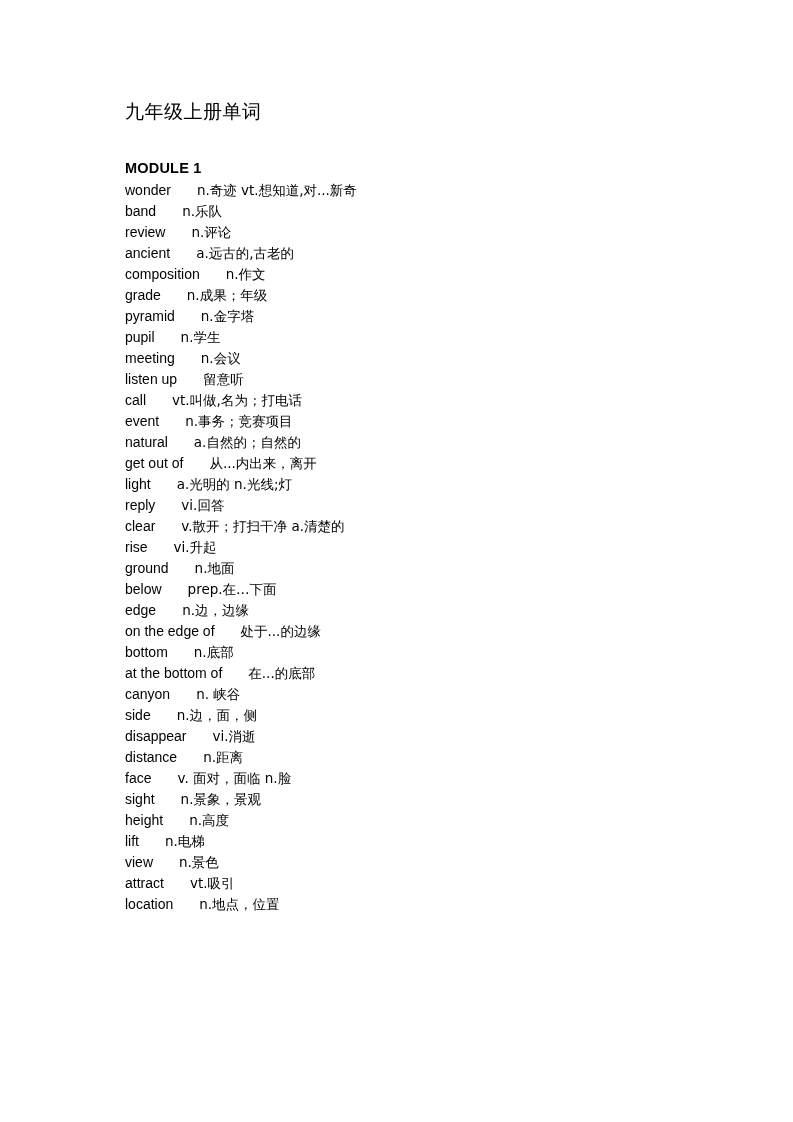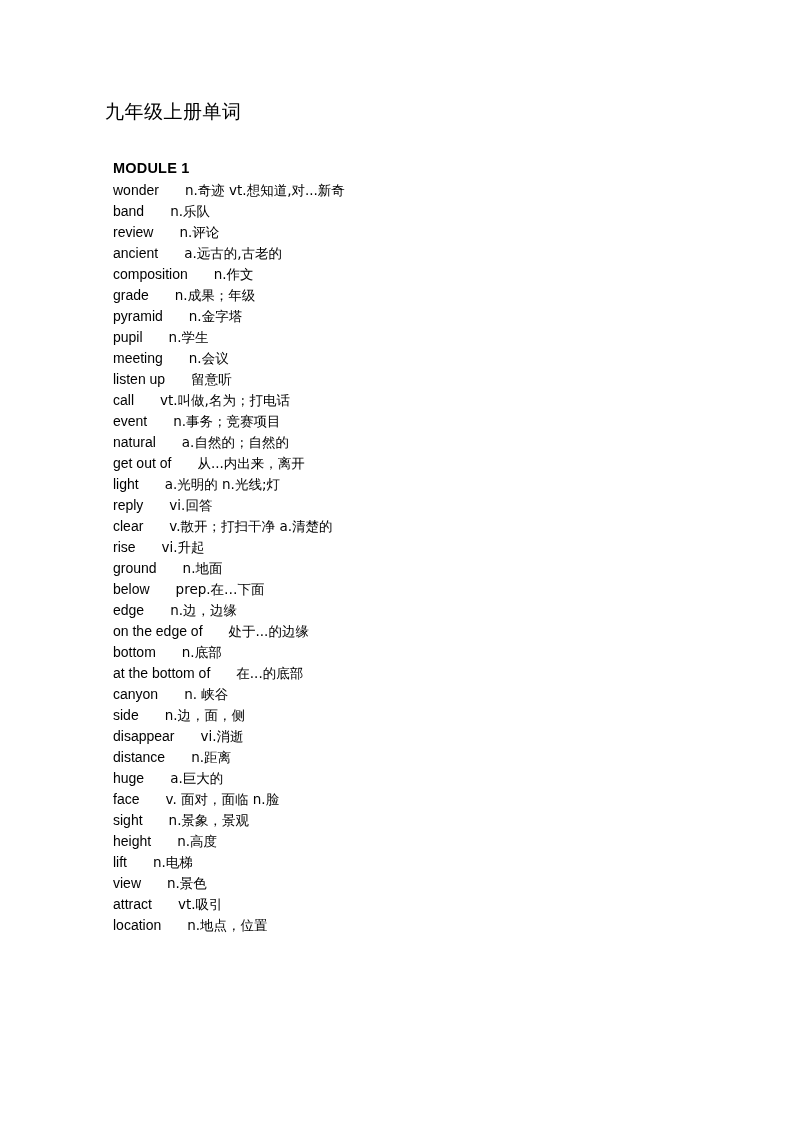--- a/index.html
+++ b/index.html
@@ -17,34 +17,34 @@
   .page {
     position: relative;
     width: 793px;
     height: 1122px;
     background: #ffffff;
     box-sizing: border-box;
     padding: 0;
   }
   .content {
     position: absolute;
-    left: 105px;
+    left: 125px;
     top: 98px;
     width: 600px;
   }
   .doc-title {
     font-size: 19px;
     font-weight: 400;
     line-height: 26px;
     letter-spacing: 0.5px;
     margin: 0 0 34px 0;
     font-family: "DejaVu Serif", "Liberation Serif", serif;
   }
   .module {
-    margin: 8px;
+    margin: 0;
   }
   .module + .module {
     margin-top: 20px;
   }
   .module-heading {
     font-size: 14.5px;
     font-weight: bold;
     line-height: 21px;
     margin: 0 0 1px 0;
     letter-spacing: 0.2px;
@@ -99,21 +99,20 @@
           <div class="entry"><span class="word">ground</span><span class="gap gap-m"></span><span class="def">n.地面</span></div>
           <div class="entry"><span class="word">below</span><span class="gap gap-m"></span><span class="def">prep.在…下面</span></div>
           <div class="entry"><span class="word">edge</span><span class="gap gap-m"></span><span class="def">n.边，边缘</span></div>
           <div class="entry"><span class="word">on the edge of</span><span class="gap gap-m"></span><span class="def">处于...的边缘</span></div>
           <div class="entry"><span class="word">bottom</span><span class="gap gap-m"></span><span class="def">n.底部</span></div>
           <div class="entry"><span class="word">at the bottom of</span><span class="gap gap-m"></span><span class="def">在...的底部</span></div>
           <div class="entry"><span class="word">canyon</span><span class="gap gap-m"></span><span class="def">n. 峡谷</span></div>
           <div class="entry"><span class="word">side</span><span class="gap gap-m"></span><span class="def">n.边，面，侧</span></div>
           <div class="entry"><span class="word">disappear</span><span class="gap gap-m"></span><span class="def">vi.消逝</span></div>
           <div class="entry"><span class="word">distance</span><span class="gap gap-m"></span><span class="def">n.距离</span></div>
-          <div class="entry"><span class="word">huge</span><span class="gap gap-m"></span><span class="def">a.巨大的</span></div>
           <div class="entry"><span class="word">face</span><span class="gap gap-m"></span><span class="def">v. 面对，面临 n.脸</span></div>
           <div class="entry"><span class="word">sight</span><span class="gap gap-m"></span><span class="def">n.景象，景观</span></div>
           <div class="entry"><span class="word">height</span><span class="gap gap-m"></span><span class="def">n.高度</span></div>
           <div class="entry"><span class="word">lift</span><span class="gap gap-m"></span><span class="def">n.电梯</span></div>
           <div class="entry"><span class="word">view</span><span class="gap gap-m"></span><span class="def">n.景色</span></div>
           <div class="entry"><span class="word">attract</span><span class="gap gap-m"></span><span class="def">vt.吸引</span></div>
           <div class="entry"><span class="word">location</span><span class="gap gap-m"></span><span class="def">n.地点，位置</span></div>
         </section>
       </div>
 

